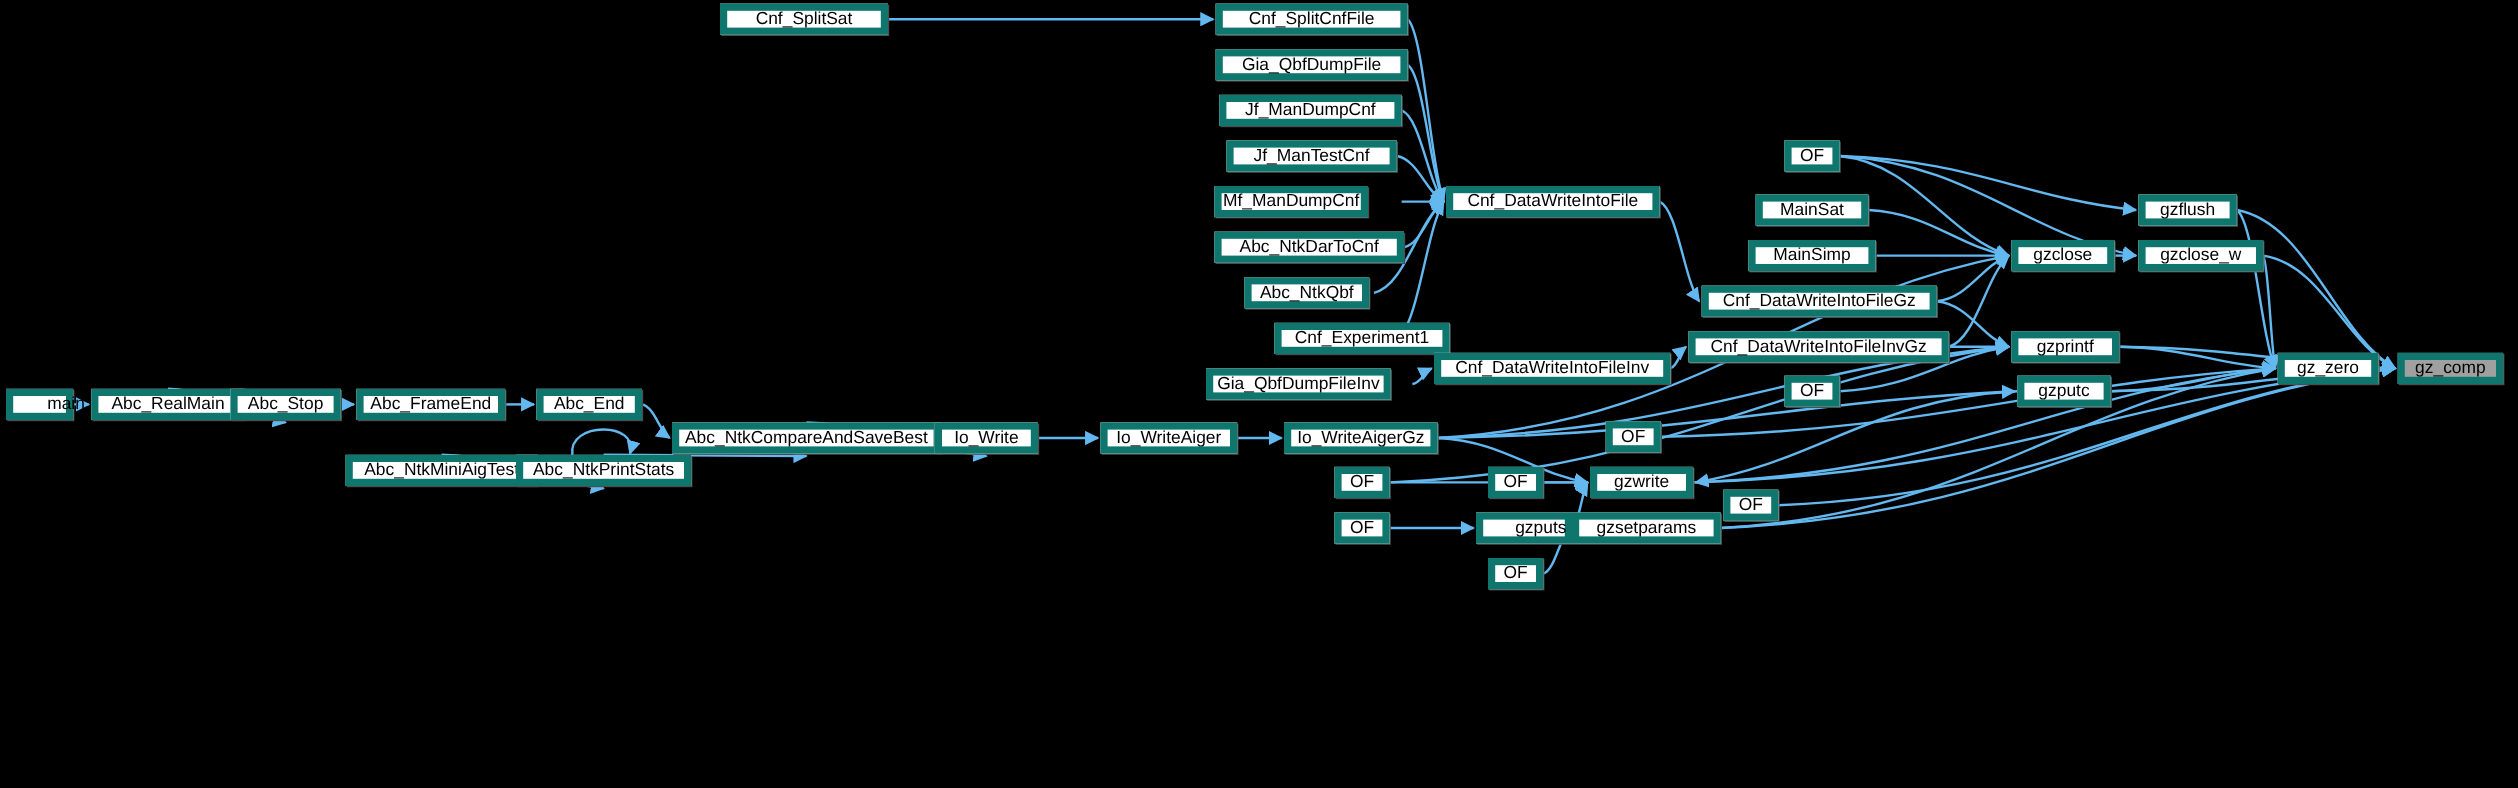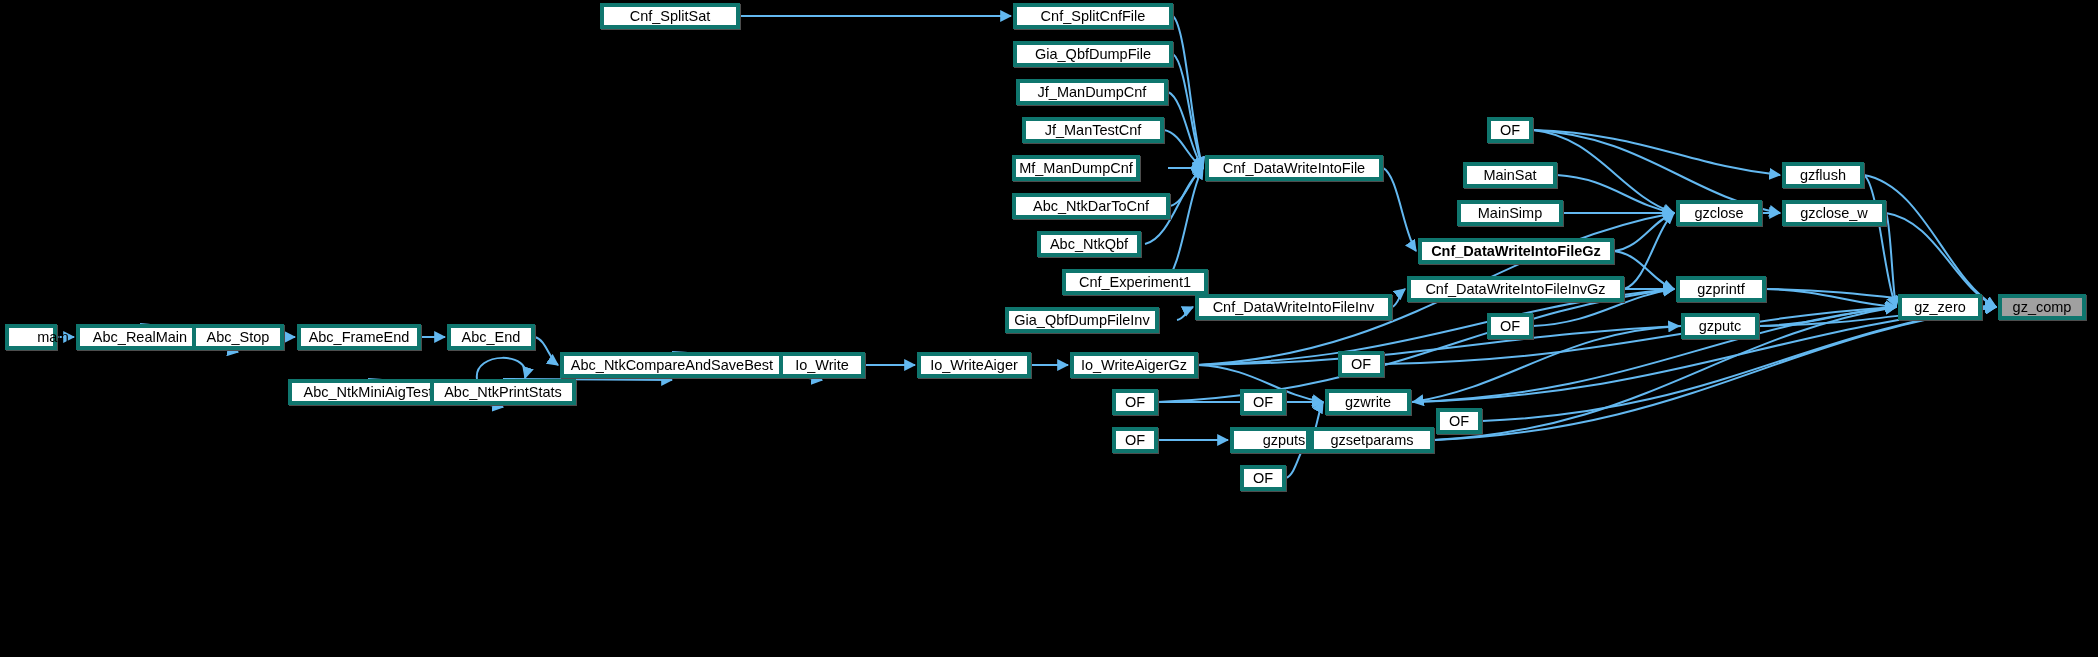--- a/index.html
+++ b/index.html
@@ -3,21 +3,21 @@
 <meta charset="utf-8">
 <style>
   html,body{margin:0;padding:0;background:#000;}
   body{width:2098px;height:657px;overflow:hidden;font-family:"Liberation Sans",sans-serif;}
   #canvas{position:relative;width:2098px;height:657px;background:#000;}
   svg.edges{position:absolute;left:0;top:0;width:2098px;height:657px;pointer-events:none;}
   .node{
     position:absolute;
     box-sizing:border-box;
     background:#fff;
-    border:4px solid #0f766e;
+    border:6px solid #0f766e;
     box-shadow:1px 1px 0 0 #4d4d4d;
     color:#000;
     font-size:14.5px;
     line-height:1;
     display:flex;
     align-items:center;
     justify-content:center;
     white-space:nowrap;
     height:26px;
     z-index:5;
@@ -103,21 +103,21 @@
       <div class="node" id="n2" style="left: 1013px; top: 41px; width: 160px;">Gia_QbfDumpFile</div>
       <div class="node" id="n3" style="left: 1016px; top: 79px; width: 152px;">Jf_ManDumpCnf</div>
       <div class="node" id="n4" style="left: 1022px; top: 117px; width: 142px;">Jf_ManTestCnf</div>
       <div class="node" id="n5" style="left: 1012px; top: 155px; width: 128px;">Mf_ManDumpCnf</div>
       <div class="node" id="n6" style="left: 1012px; top: 193px; width: 158px;">Abc_NtkDarToCnf</div>
       <div class="node" id="n7" style="left: 1037px; top: 231px; width: 104px;">Abc_NtkQbf</div>
       <div class="node" id="n8" style="left: 1018px; top: 269px; width: 146px; margin-left: 44px;">Cnf_Experiment1</div>
       <div class="node" id="n9" style="left: 1005px; top: 307px; width: 154px;">Gia_QbfDumpFileInv</div>
       <div class="node" id="n10" style="left: 1205px; top: 155px; width: 178px;">Cnf_DataWriteIntoFile</div>
       <div class="node" id="n11" style="left: 1195px; top: 294px; width: 197px;">Cnf_DataWriteIntoFileInv</div>
-      <div class="node" id="n12" style="left: 1418px; top: 238px; width: 196px; font-weight: bold;">Cnf_DataWriteIntoFileGz</div>
+      <div class="node" id="n12" style="left: 1418px; top: 238px; width: 196px;">Cnf_DataWriteIntoFileGz</div>
       <div class="node" id="n13" style="left: 1407px; top: 276px; width: 217px;">Cnf_DataWriteIntoFileInvGz</div>
       <div class="node" id="n14" style="left: 1487px; top: 117px; width: 46px;">OF</div>
       <div class="node" id="n15" style="left: 1463px; top: 162px; width: 94px;">MainSat</div>
       <div class="node" id="n16" style="left: 1457px; top: 200px; width: 106px;">MainSimp</div>
       <div class="node" id="n17" style="left: 1487px; top: 313px; width: 46px;">OF</div>
       <div class="node" id="n18" style="left: 1782px; top: 162px; width: 82px;">gzflush</div>
       <div class="node" id="n19" style="left: 1676px; top: 200px; width: 86px;">gzclose</div>
       <div class="node" id="n20" style="left: 1782px; top: 200px; width: 104px;">gzclose_w</div>
       <div class="node" id="n21" style="left: 1676px; top: 276px; width: 90px;">gzprintf</div>
       <div class="node" id="n22" style="left: 1681px; top: 313px; width: 78px;">gzputc</div>

